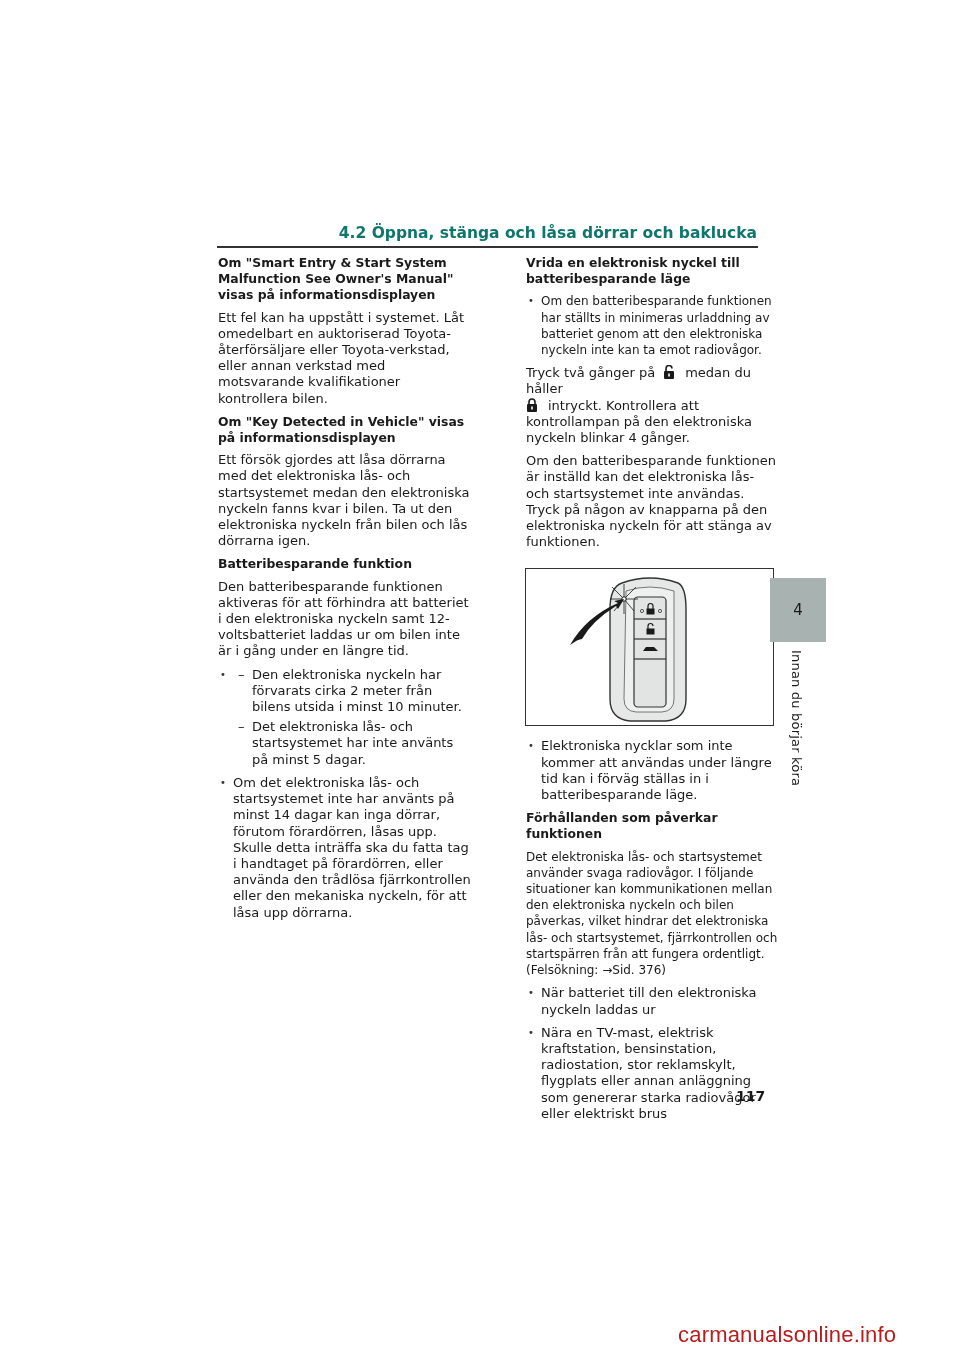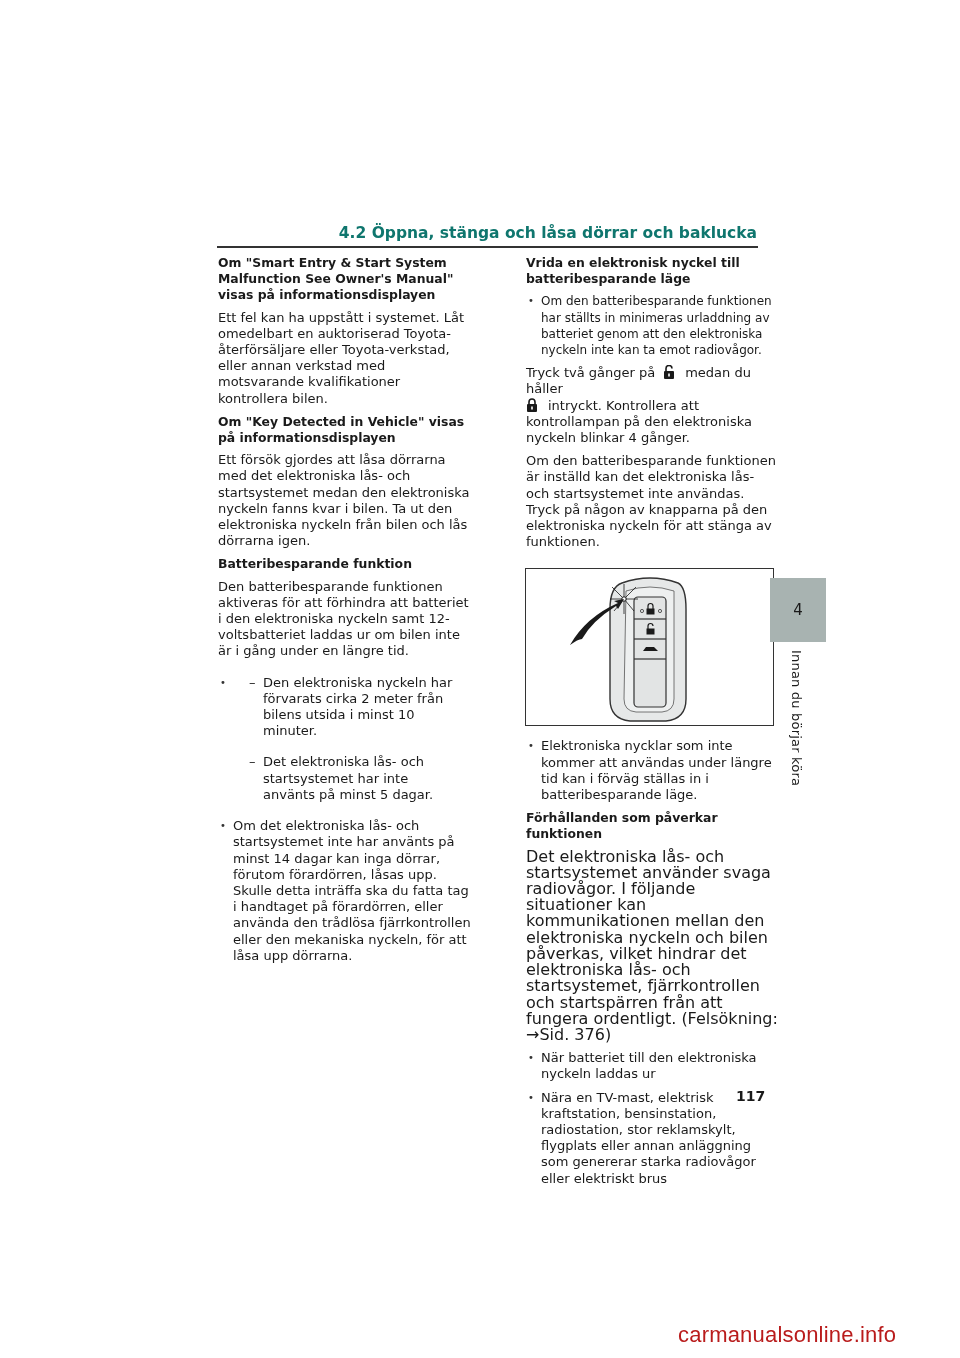--- a/index.html
+++ b/index.html
@@ -18,28 +18,28 @@
     }
     .col {
       position: absolute; top: 255px; font-size: 13px; line-height: 16.2px;
     }
     .col.left { left: 218px; width: 255px; }
     .col.right { left: 526px; width: 255px; }
     .h {
       font-weight: bold; font-size: 12.4px; line-height: 16.2px; margin: 0 0 6px 0;
     }
     p { margin: 0 0 7px 0; }
-    .small p, p.small { font-size: 16px; line-height: 16.2px; }
+    .small p, p.small { font-size: 12px; line-height: 16.2px; }
     ul.bul { list-style: none; margin: 0 0 7px 0; padding: 0; }
     ul.bul > li { position: relative; padding-left: 15px; margin-bottom: 7px; }
     ul.bul > li::before {
       content: "\2022"; position: absolute; left: 2px; top: 0; font-size: 10px; color: #333;
     }
     ul.dash { list-style: none; margin: 0; padding: 0; }
-    ul.dash > li { position: relative; padding-left: 15px; margin: 15px; }
+    ul.dash > li { position: relative; padding-left: 15px; margin: 4px; }
     ul.dash > li::before { content: "\2013"; position: absolute; left: 1px; top: 0; }
     .lock-icon {
       display: inline-block; width: 12px; height: 14px; vertical-align: -2px; margin: 0 10px 0 8px;
     }
     .figure {
       width: 249px; height: 158px; border: 1.5px solid #333; margin: 18px 0 12px -1px;
       position: relative; box-sizing: border-box; background: #fff;
     }
     .figure svg { position: absolute; left: 0; top: 0; }
     .side-tab {

